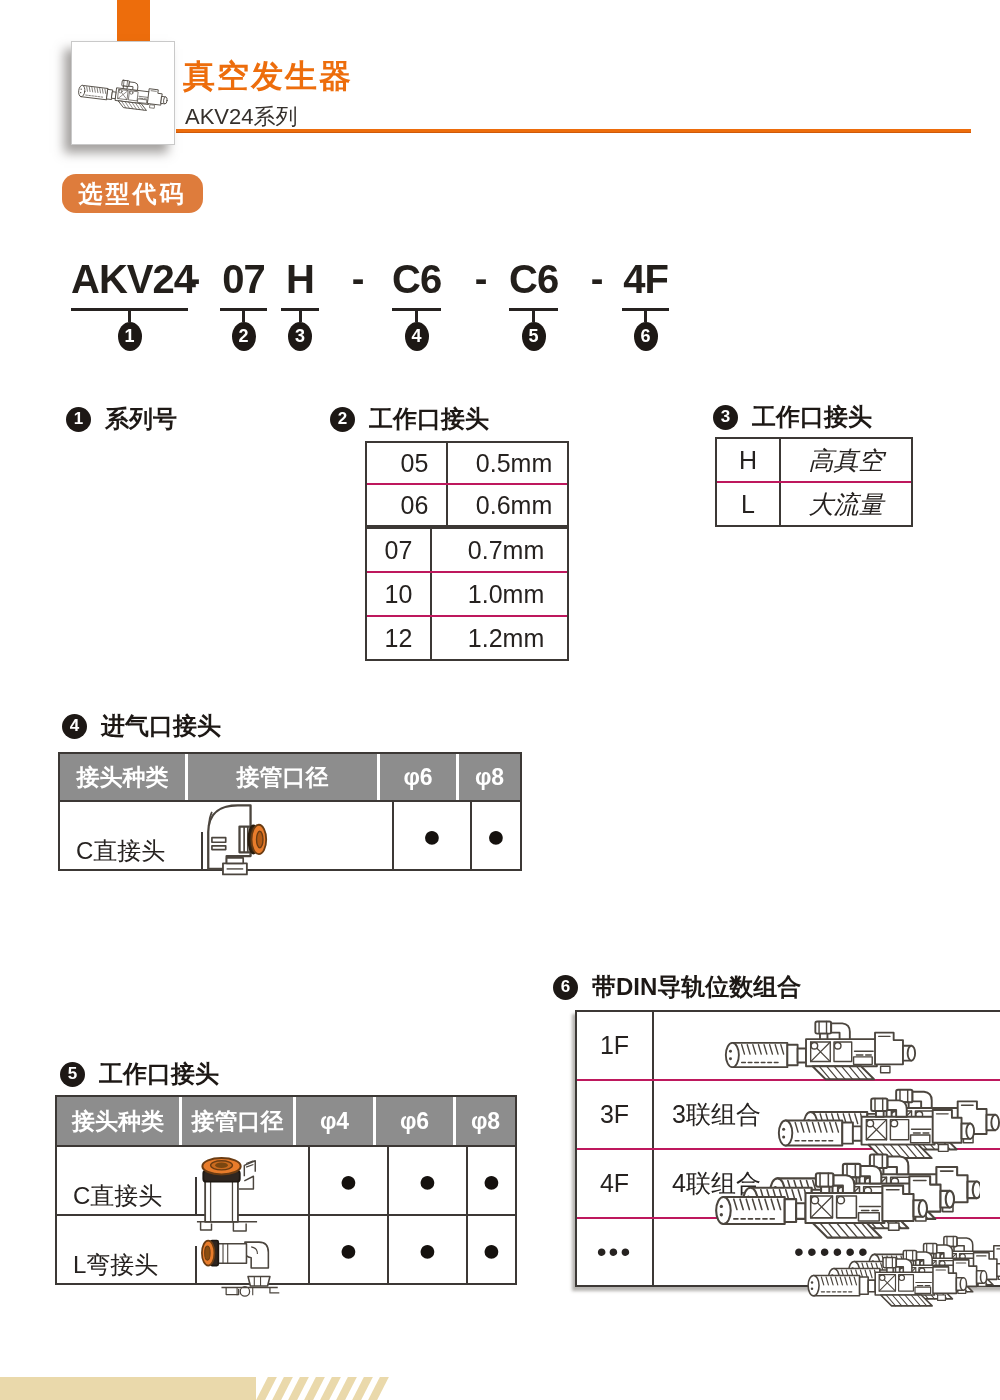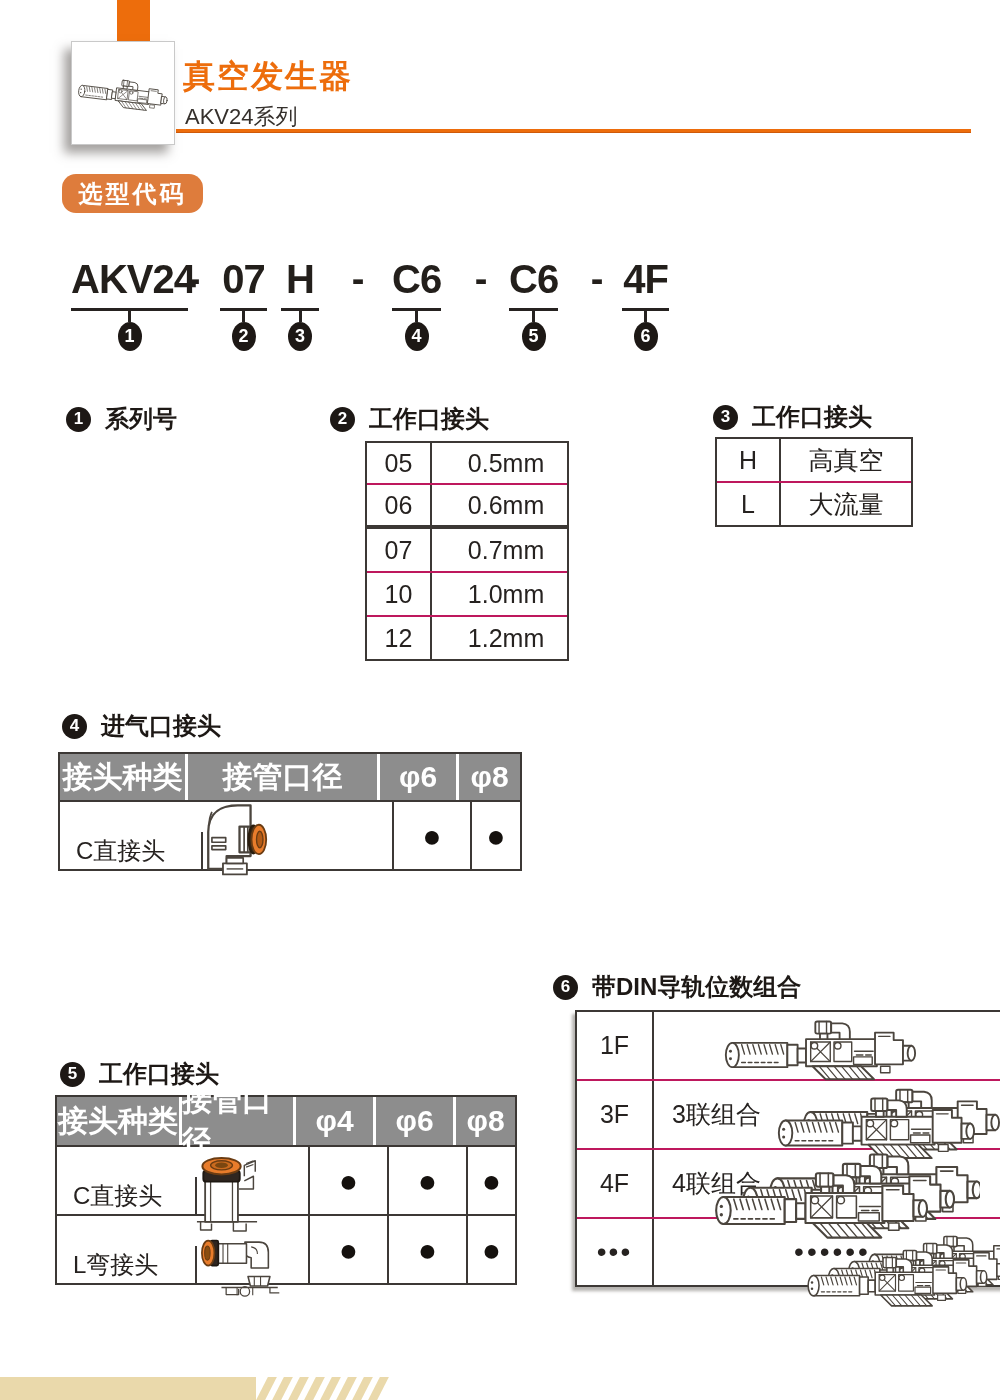--- a/index.html
+++ b/index.html
@@ -42,28 +42,28 @@
   }
   
   .grid{position:absolute;border:2px solid #3c3835;box-sizing:border-box;background:#fff;z-index:1;}
   .grid .row{display:flex;}
   .grid .row + .row{border-top:2px solid #be185d;justify-content:space-between;}
   .cell{display:flex;align-items:center;justify-content:center;font-size:25px;color:#262220;}
   .rb{border-right:2px solid #3c3835;}
   
   .nozzle-a{left:365px;top:441px;width:204px;}
   .nozzle-b{left:365px;top:527px;width:204px;}
-  .nozzle-a .row{height:40px;} .nozzle-b .row{height:42px;}
+  .nozzle-a .row{height:40px;padding-left:16px;} .nozzle-b .row{height:42px;}
   .nozzle-a .c1,.nozzle-b .c1{width:63px;}
   .nozzle-a .c2,.nozzle-b .c2{flex:1;margin-left:13px;}
   .perf{left:715px;top:437px;width:198px;}
   .perf .row{height:42px;}
-  .perf .c1{width:62px;} .perf .c2{flex:1;}
-  
-  .hd{background:#8d8d8d;color:#fff;font-weight:bold;font-size:30px;}
+  .perf .c1{width:62px;} .perf .c2{flex:1;font-style:italic;}
+  
+  .hd{background:#8d8d8d;color:#fff;font-weight:bold;font-size:23px;}
   .hd-gap{border-right:3px solid #ffffff;}
   .dot{font-size:32px;line-height:1;color:#15110e;}
   .type-cell{justify-content:flex-start;padding-left:16px;font-size:24px;margin-top:30px;}
   .inlet{left:58px;top:752px;width:464px;}
   .inlet .hrow{height:46px;display:flex;}
   .inlet .brow{height:67px;display:flex;border-top:2px solid #3c3835;}
   .inlet .c1{width:125px;} .inlet .c2{width:189px;} .inlet .c3{width:76px;} .inlet .c4{flex:1;}
   .work{left:55px;top:1095px;width:462px;}
   .work .hrow{height:48px;display:flex;}
   .work .brow{height:67px;display:flex;border-top:2px solid #3c3835;}

